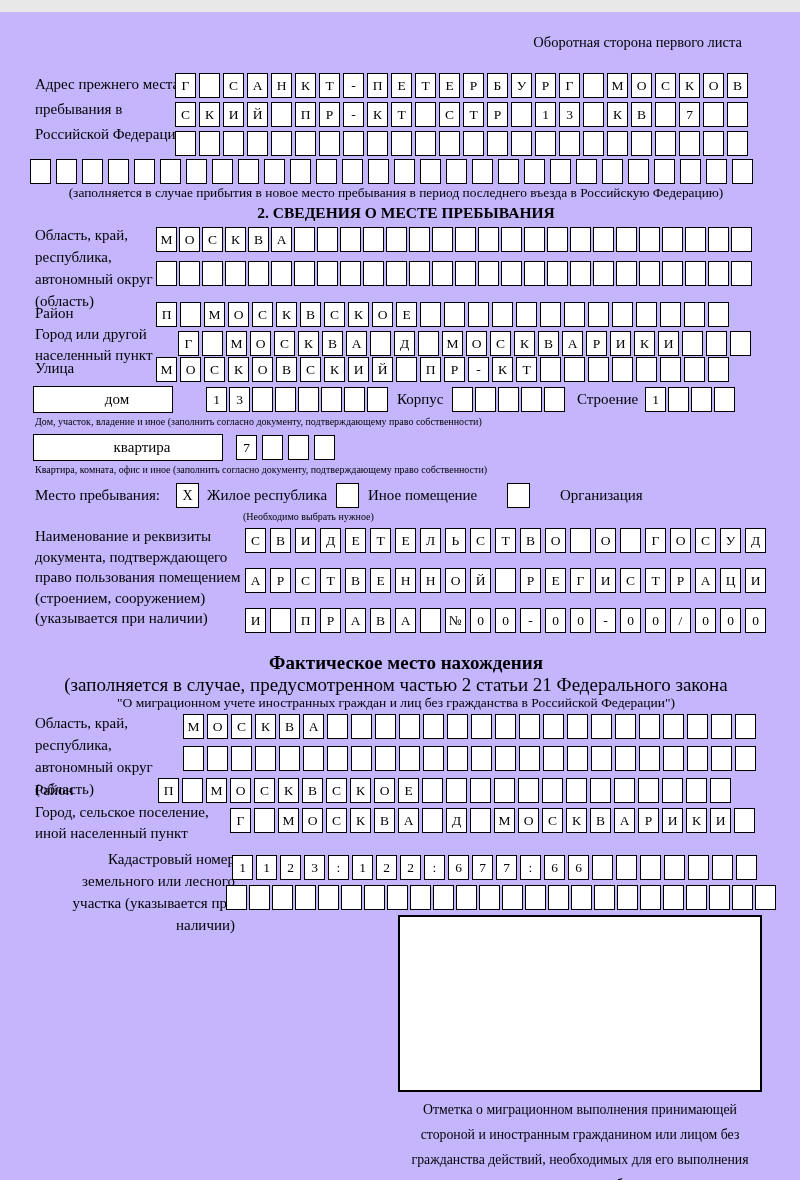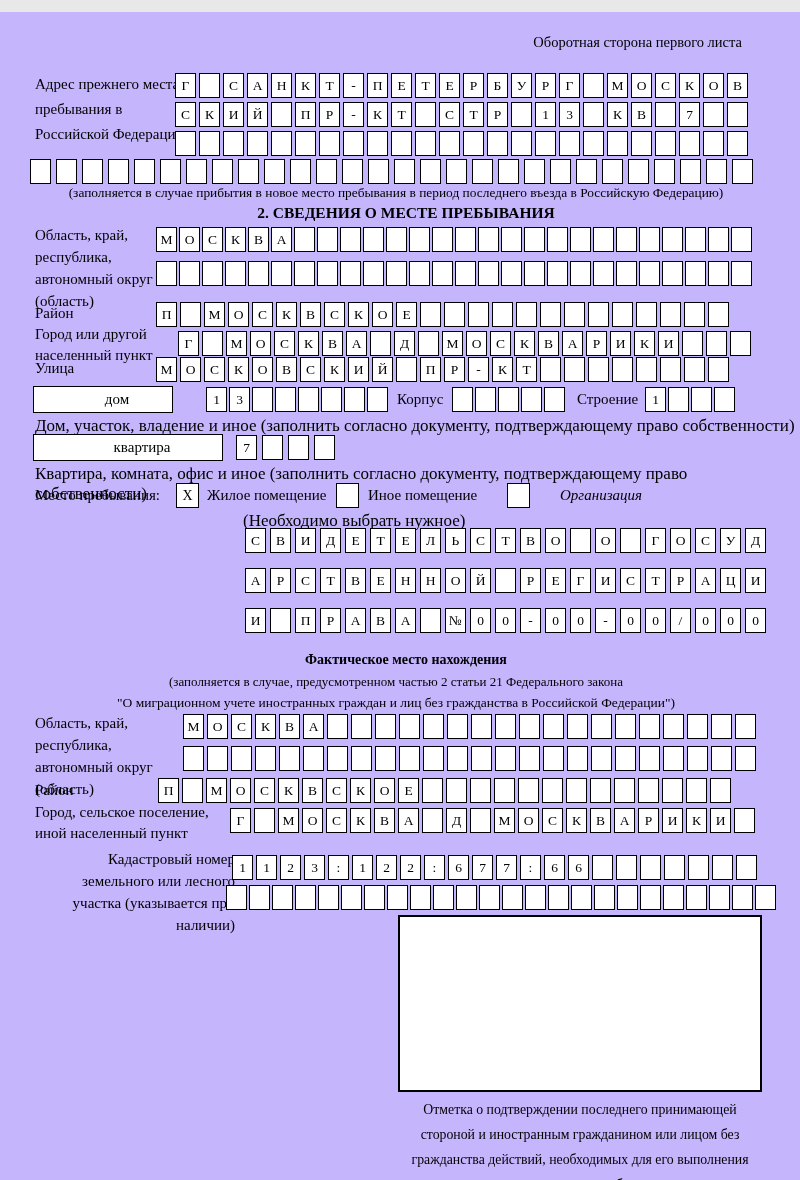--- a/index.html
+++ b/index.html
@@ -2,21 +2,21 @@
 <html><head>
 <meta charset="utf-8">
 <style>
   html,body{margin:0;padding:0;background:#e8e8e8;}
   .page{
     position:relative;width:800px;height:1180px;background:#c4b5fd;
     font-family:"Liberation Serif","DejaVu Serif",serif;color:#000;
     overflow:hidden;margin:12px auto;
   }
   .lbl{position:absolute;font-size:15px;line-height:21px;}
-  .cap{position:absolute;font-size:17px;}
+  .cap{position:absolute;font-size:10px;}
   .center{left:0;right:8px;text-align:center;}
   .hdr{position:absolute;left:0;right:0;text-align:center;font-weight:bold;font-size:15.5px;padding-left:12px;}
   .corner{position:absolute;font-size:14.5px;top:22px;right:58px;}
   .brow{position:absolute;display:flex;gap:3px;}
   .g2{gap:2px;}
   .g4{gap:4px;}
   .g5{gap:5px;}
   .box{
     box-sizing:border-box;flex:none;width:21px;height:25px;
     border:1.6px solid #000;display:flex;align-items:center;justify-content:center;
@@ -59,28 +59,28 @@
   #cap2{left:35px;top:404px;}
   #kv-rect{left:33px;top:422px;width:190px;height:27px;padding-left:28px;}
   #kv-row{left:236px;top:423px;}
   #cap3{left:35px;top:452px;}
   #stay-lbl{left:35px;top:473px;}
   #stay-box1{left:176px;top:471px;}
   #stay-opt1{left:207px;top:473px;}
   #stay-box2{left:336px;top:471px;}
   #stay-opt2{left:368px;top:473px;}
   #stay-box3{left:507px;top:471px;}
-  #stay-opt3{left:560px;top:473px;font-style:italic;}
+  #stay-opt3{left:560px;top:473px;}
   #note4{left:243px;top:499px;}
   #doc-lbl{left:35px;top:514px;width:212px;line-height:20.5px;}
   #doc-r1{left:245px;top:516px;}
   #doc-r2{left:245px;top:556px;}
   #doc-r3{left:245px;top:596px;}
-  #fact-hdr{top:640px;font-size:14px;}
-  #fact-n1{top:662px;font-size:13px;}
+  #fact-hdr{top:640px;font-size:19px;}
+  #fact-n1{top:662px;font-size:19px;}
   #fact-n2{top:683px;font-size:13.5px;}
   #reg2-lbl{left:35px;top:700px;width:152px;line-height:22px;}
   #reg2-r1{left:183px;top:702px;}
   #reg2-r2{left:183px;top:734px;}
   #rayon2-lbl{left:35px;top:768px;}
   #rayon2-row{left:158px;top:766px;}
   #gorod2-lbl{left:35px;top:790px;width:200px;}
   #gorod2-row{left:230px;top:796px;}
   #kad-lbl{left:35px;top:836px;width:200px;line-height:22px;text-align:right;}
   #kad-r1{left:232px;top:843px;}
@@ -385,27 +385,28 @@
   <div class="brow g5" id="kv-row">
       <span class="box">7</span>
       <span class="box"></span>
       <span class="box"></span>
       <span class="box"></span>
     </div>
   <div class="cap" id="cap3">Квартира, комната, офис и иное (заполнить согласно документу, подтверждающему право собственности)</div>
 
   <div class="lbl" id="stay-lbl">Место пребывания:</div>
   <div class="ckbox" id="stay-box1">X</div>
-  <div class="lbl" id="stay-opt1">Жилое помещение</div>
+  <div class="lbl" id="stay-opt1">Жилое республика</div>
   <div class="ckbox" id="stay-box2"></div>
   <div class="lbl" id="stay-opt2">Иное помещение</div>
   <div class="ckbox" id="stay-box3"></div>
   <div class="lbl" id="stay-opt3">Организация</div>
   <div class="cap" id="note4">(Необходимо выбрать нужное)</div>
 
+  <div class="lbl" id="doc-lbl">Наименование и реквизиты документа, подтверждающего право пользования помещением (строением, сооружением) (указывается при наличии)</div>
   <div class="brow g4" id="doc-r1">
       <span class="box">С</span>
       <span class="box">В</span>
       <span class="box">И</span>
       <span class="box">Д</span>
       <span class="box">Е</span>
       <span class="box">Т</span>
       <span class="box">Е</span>
       <span class="box">Л</span>
       <span class="box">Ь</span>
@@ -627,18 +628,18 @@
       <span class="box"></span>
       <span class="box"></span>
       <span class="box"></span>
       <span class="box"></span>
       <span class="box"></span>
       <span class="box"></span>
       <span class="box"></span>
     </div>
 
   <div class="stamp" id="stamp-rect"></div>
-  <div class="stampcap" id="stamp-l1">Отметка о подтверждении последнего принимающей</div>
+  <div class="stampcap" id="stamp-l1">Отметка о миграционном выполнения принимающей</div>
   <div class="stampcap" id="stamp-l2">стороной и иностранным гражданином или лицом без</div>
   <div class="stampcap" id="stamp-l3">гражданства действий, необходимых для его выполнения</div>
   <div class="stampcap" id="stamp-l4">на учет по месту пребывания</div>
 
 </div>
 
 </body></html>

